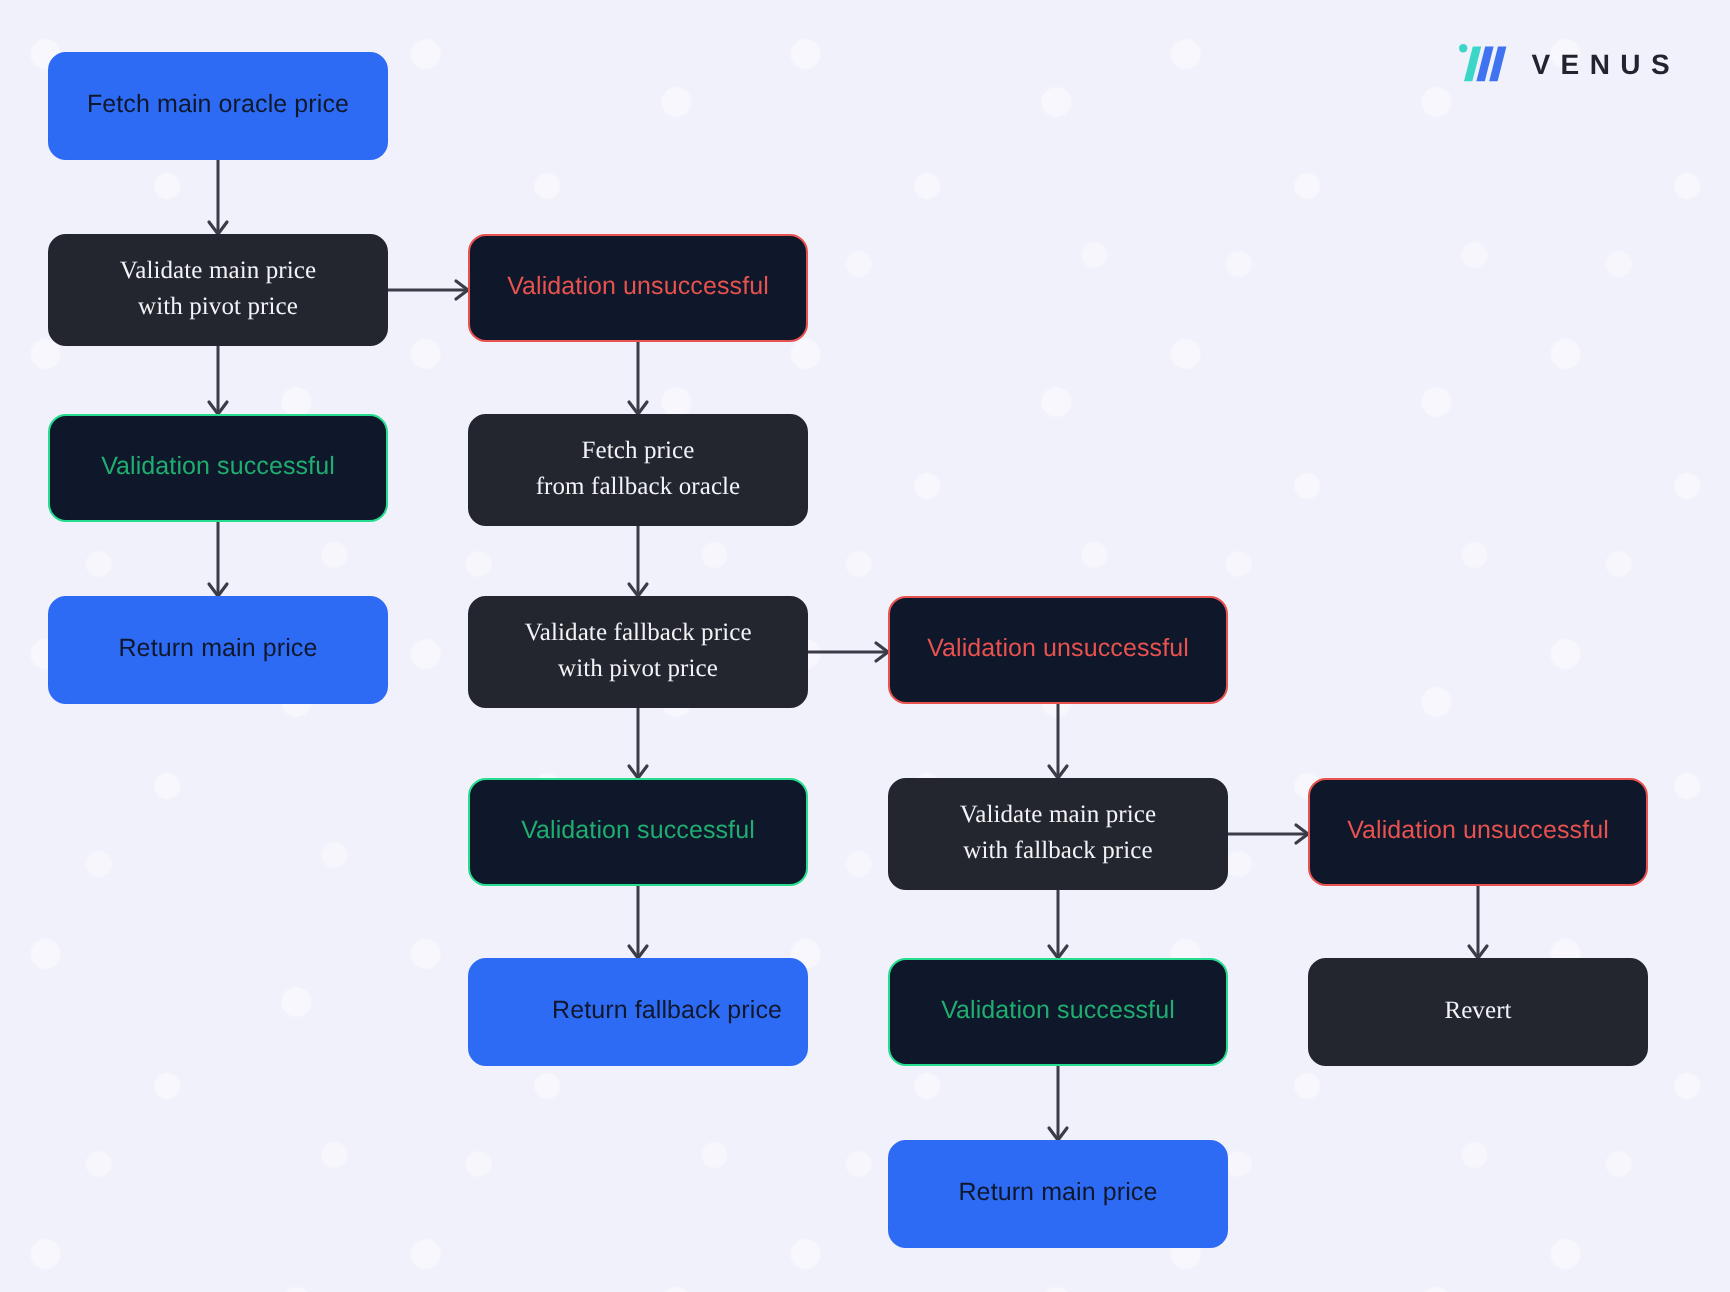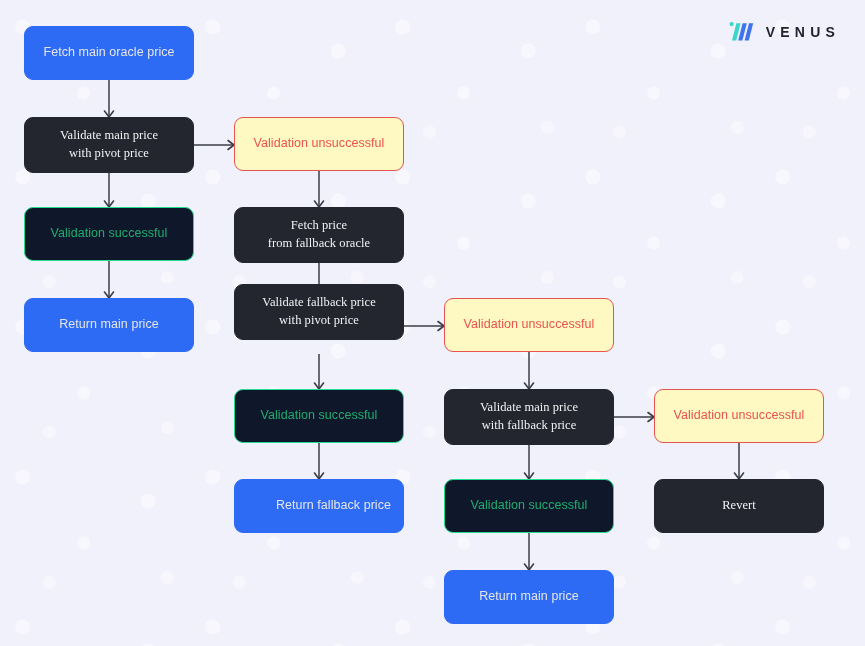--- a/index.html
+++ b/index.html
@@ -80,39 +80,39 @@
     letter-spacing: 0.05px;
   }
 
   .node .label { display: block; white-space: pre-line; }
 
   .node.h1 { height: 54px; }
   .node.h2 { height: 56px; }
 
   .node.action {
     background: #2e6bf5;
-    color: #e5e5e5;
+    color: #0f172a;
     border: 1px solid #2e6bf5;
   }
 
   .node.process {
     background: #23262f;
     color: #f2f3f6;
     border: 1px solid #23262f;
     font-family: Liberation Serif, serif;
   }
 
   .node.success {
     background: #0f172a;
     color: #1fae70;
     border: 1.6px solid #25dd8e;
   }
 
   .node.failure {
-    background: #fef9c3;
+    background: #0f172a;
     color: #e8524f;
     border: 1.6px solid #e8524f;
   }
 </style>
 </head>
 <body>
 
 <div id="watermark"></div>
 
 <div id="canvas">
@@ -171,21 +171,21 @@
     <div class="node action h1" style="left: 24px; top: 298px;">
       <span class="label">Return main price</span>
     </div>
     <div class="node failure h1" style="left: 234px; top: 117px;">
       <span class="label">Validation unsuccessful</span>
     </div>
     <div class="node process h2" style="left: 234px; top: 207px;">
       <span class="label">Fetch price
 from fallback oracle</span>
     </div>
-    <div class="node process h2" style="left: 234px; top: 284px;">
+    <div class="node process h2" style="left: 234px; top: 298px;">
       <span class="label">Validate fallback price
 with pivot price</span>
     </div>
     <div class="node success h1" style="left: 234px; top: 389px;">
       <span class="label">Validation successful</span>
     </div>
     <div class="node action h1" style="left: 234px; top: 479px; padding-left: 39px;">
       <span class="label">Return fallback price</span>
     </div>
     <div class="node failure h1" style="left: 444px; top: 298px;">

